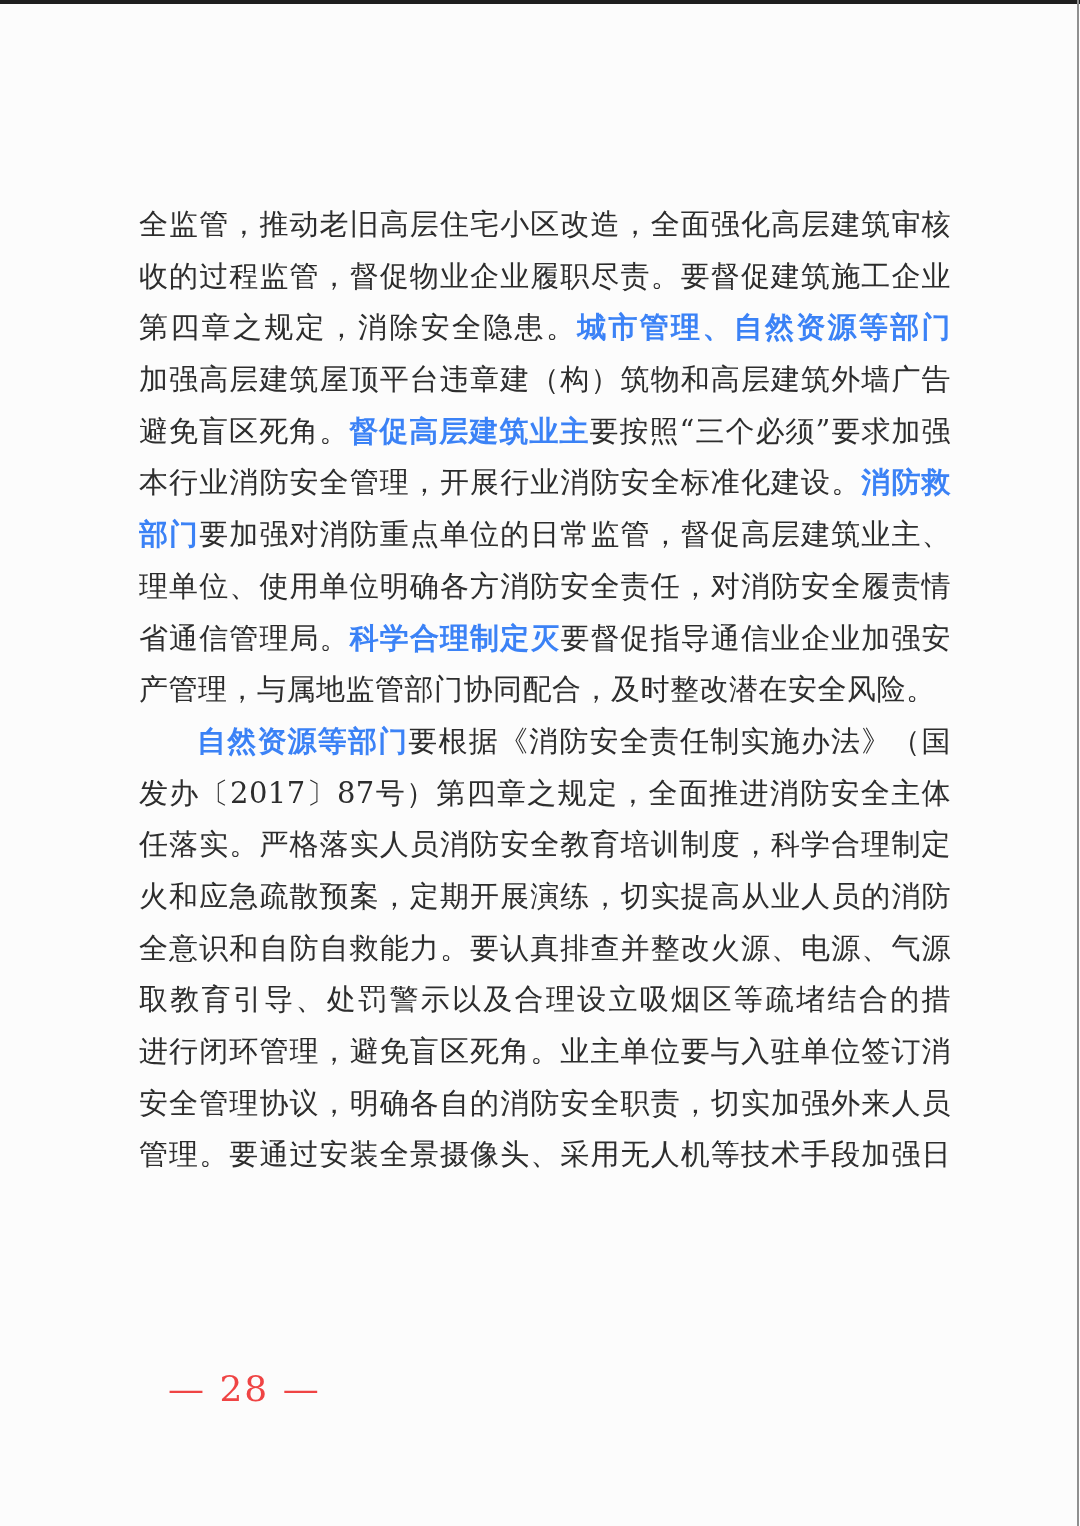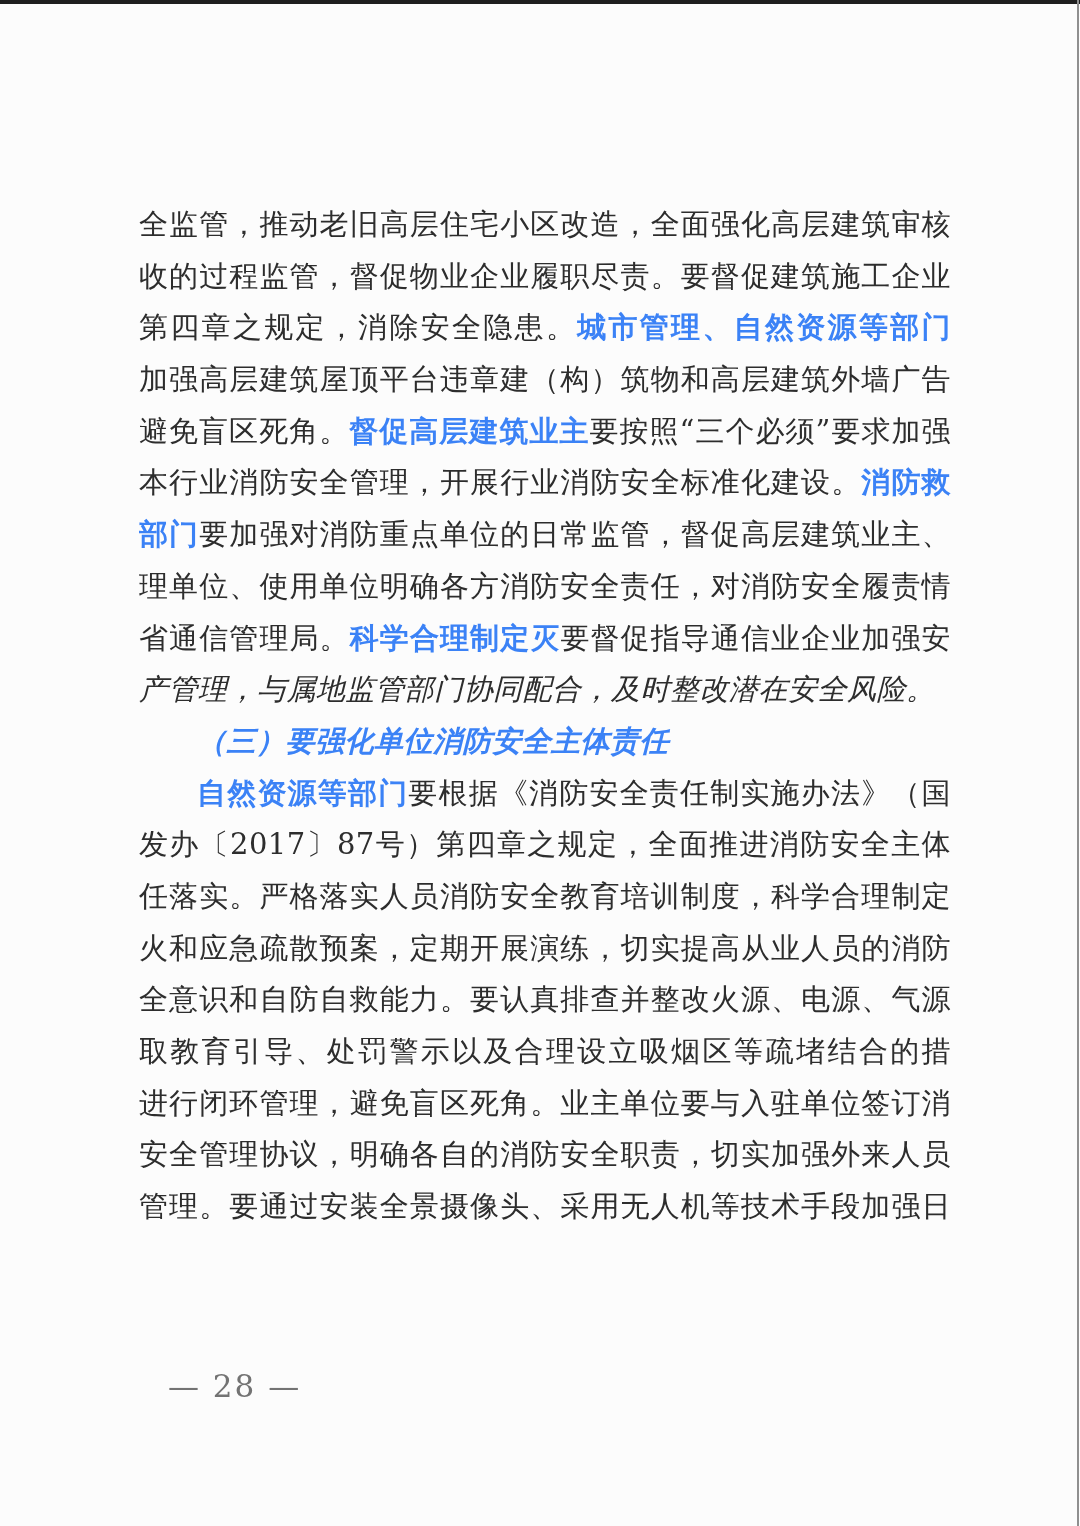--- a/index.html
+++ b/index.html
@@ -34,58 +34,56 @@
   }
   .line {
     height: 51.7px;
     overflow: hidden;
     text-align: justify;
     text-align-last: justify;
     text-justify: inter-character;
   }
   .line.endline {
     text-align-last: left;
-    font-style: italic;
   }
   .line.indent {
     text-indent: 58px;
   }
   .b {
     font-family: "Liberation Sans", "DejaVu Sans", sans-serif;
     font-weight: bold;
     color: #3b82f6;
   }
   .page-num {
     position: absolute;
     left: 168px;
     top: 1368px;
-    font-size: 31px;
+    font-size: 36px;
     letter-spacing: 2px;
-    color: #737373;
+    color: #ef4444;
   }
 </style>
 </head>
 <body>
 
 <div class="page">
   <div class="scan-top-edge"></div>
   <div class="scan-right-edge"></div>
 
   <div class="text-block">
     <div class="line"><span>全监管，推动老旧高层住宅小区改造，全面强化高层建筑审核验</span></div>
     <div class="line"><span>收的过程监管，督促物业企业履职尽责。要督促建筑施工企业及</span></div>
     <div class="line"><span>第四章之规定，消除安全隐患。</span><span class="b">城市管理、自然资源等部门</span></div>
     <div class="line"><span>加强高层建筑屋顶平台违章建（构）筑物和高层建筑外墙广告牌、</span></div>
     <div class="line"><span>避免盲区死角。</span><span class="b">督促高层建筑业主</span><span>要按照“三个必须”要求加强</span></div>
     <div class="line"><span>本行业消防安全管理，开展行业消防安全标准化建设。</span><span class="b">消防救援</span></div>
     <div class="line"><span class="b">部门</span><span>要加强对消防重点单位的日常监管，督促高层建筑业主、管</span></div>
     <div class="line"><span>理单位、使用单位明确各方消防安全责任，对消防安全履责情况</span></div>
     <div class="line"><span>省通信管理局。</span><span class="b">科学合理制定灭</span><span>要督促指导通信业企业加强安全生</span></div>
     <div class="line endline"><span>产管理，与属地监管部门协同配合，及时整改潜在安全风险。</span></div>
-    <div class="line endline indent"><span class="b">（三）要强化单位消防安全主体责任</span></div>
     <div class="line indent"><span class="b">自然资源等部门</span><span>要根据《消防安全责任制实施办法》（国</span></div>
     <div class="line"><span>发办〔2017〕87号）第四章之规定，全面推进消防安全主体责</span></div>
     <div class="line"><span>任落实。严格落实人员消防安全教育培训制度，科学合理制定灭</span></div>
     <div class="line"><span>火和应急疏散预案，定期开展演练，切实提高从业人员的消防安</span></div>
     <div class="line"><span>全意识和自防自救能力。要认真排查并整改火源、电源、气源管</span></div>
     <div class="line"><span>取教育引导、处罚警示以及合理设立吸烟区等疏堵结合的措施，</span></div>
     <div class="line"><span>进行闭环管理，避免盲区死角。业主单位要与入驻单位签订消防</span></div>
     <div class="line"><span>安全管理协议，明确各自的消防安全职责，切实加强外来人员的</span></div>
     <div class="line"><span>管理。要通过安装全景摄像头、采用无人机等技术手段加强日常</span></div>
   </div>

